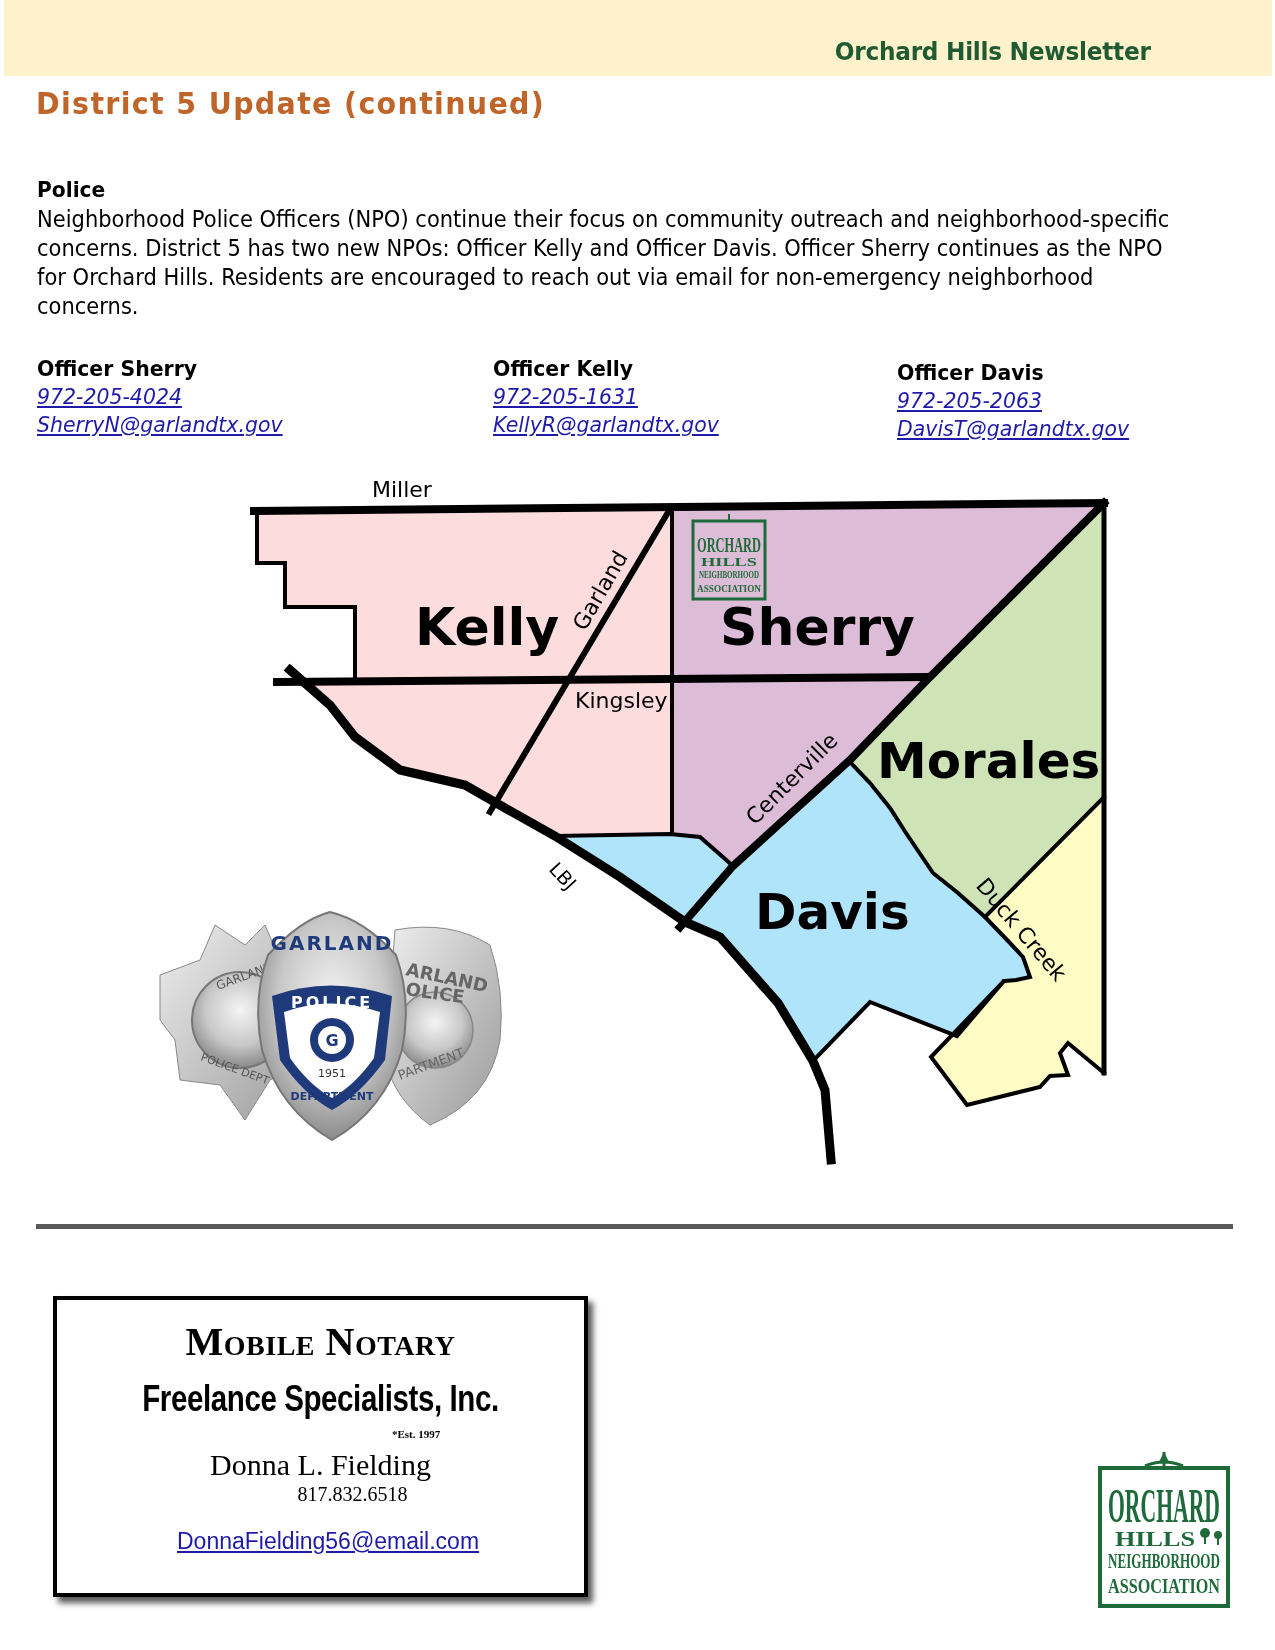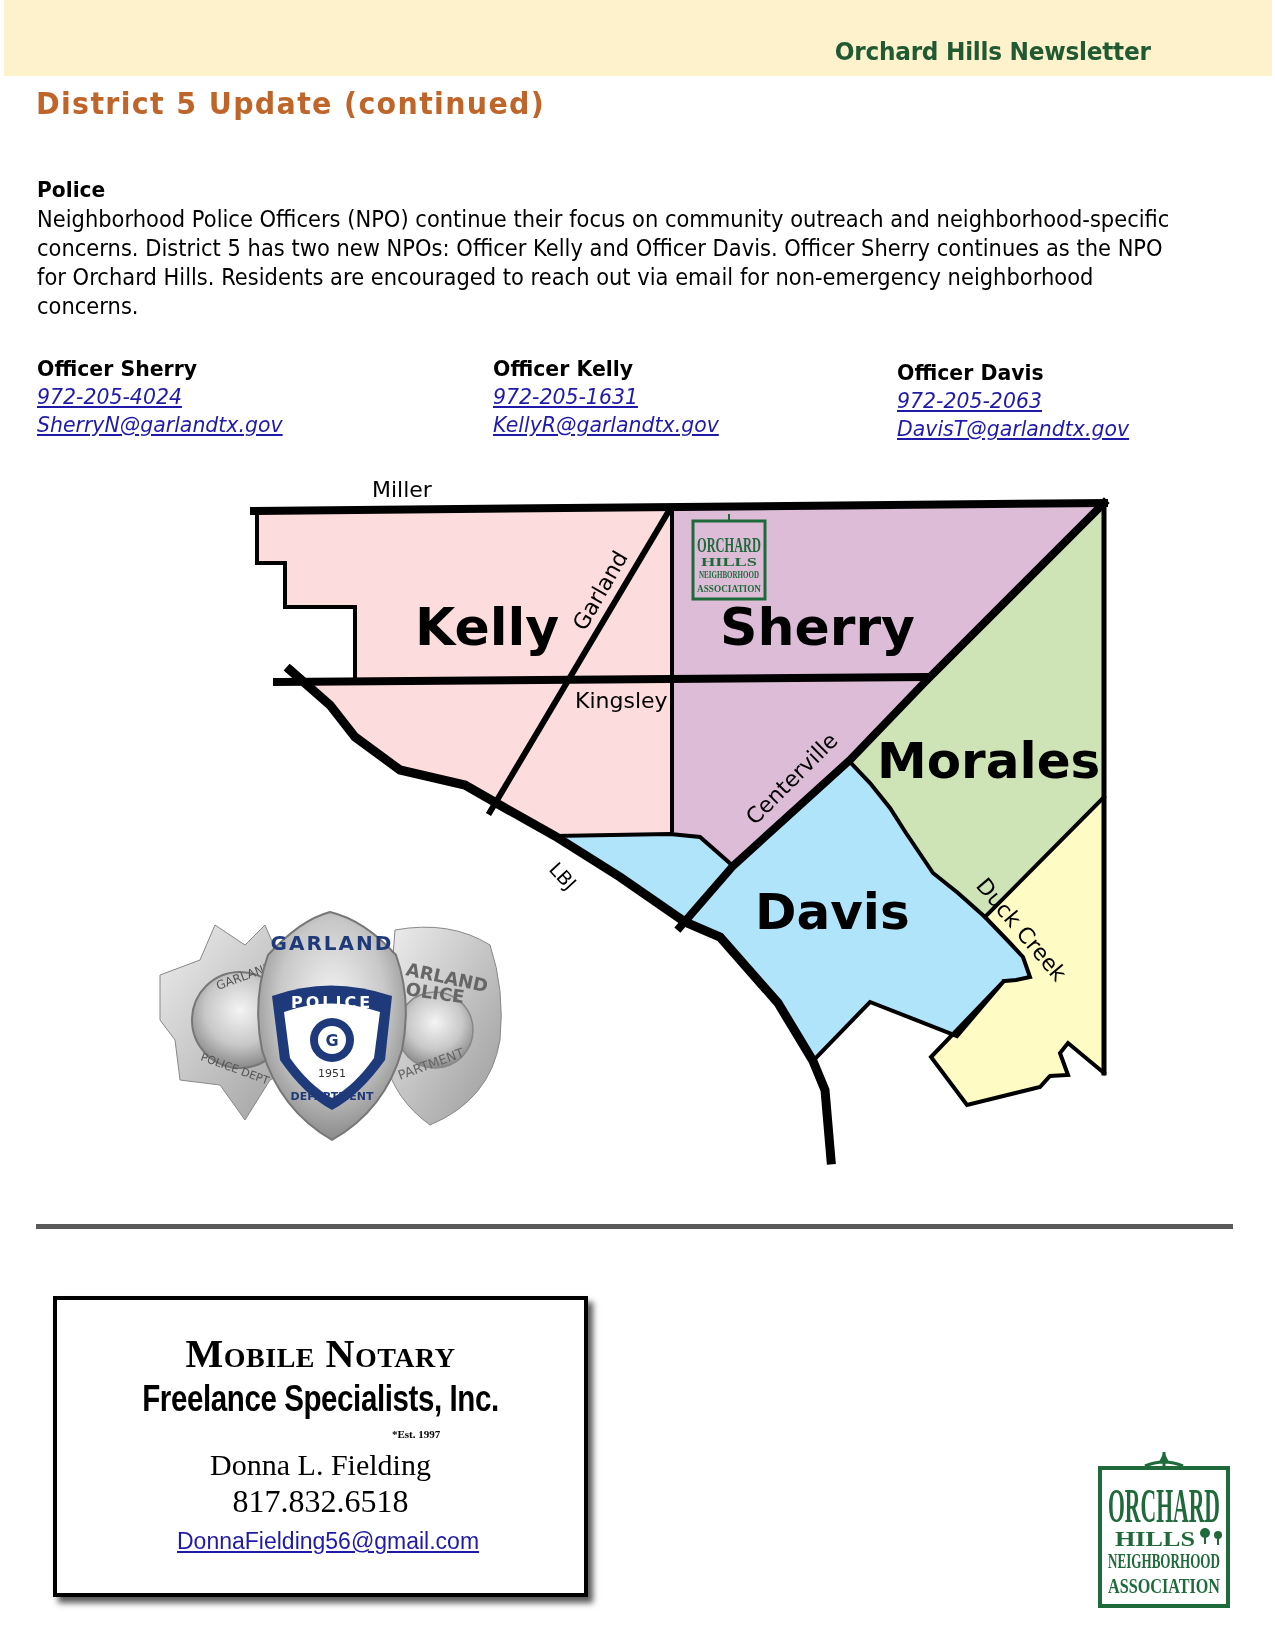--- a/index.html
+++ b/index.html
@@ -11,25 +11,25 @@
   .police-body { position:absolute; left:37px; top:205px; width:1230px; font-size:22.5px; line-height:29px; transform:scaleX(0.935); transform-origin:left top; }
   .contact { position:absolute; font-size:22px; line-height:28px; transform:scaleX(0.93); transform-origin:left top; }
   .contact .name { font-weight:bold; display:block; }
   .contact a { color:#1f1ba8; text-decoration:underline; font-style:italic; display:block; }
   #c-sherry { left:37px; top:355px; }
   #c-kelly { left:493px; top:355px; }
   #c-davis { left:897px; top:359px; }
   .map { position:absolute; left:0; top:0; }
   .divider { position:absolute; left:36px; top:1224px; width:1197px; height:5px; background:#595959; }
   .notary-card { position:absolute; left:53px; top:1296px; width:527px; height:293px; border:4px solid #000; background:#fff; box-shadow:5px 6px 6px rgba(0,0,0,0.65); }
-  .notary-title { position:absolute; left:0; width:100%; top:30px; text-align:center; font-family:"Liberation Serif", serif; font-weight:bold; font-size:40px; font-variant:small-caps; letter-spacing:0.5px; }
+  .notary-title { position:absolute; left:0; width:100%; top:18px; text-align:center; font-family:"Liberation Serif", serif; font-weight:bold; font-size:40px; font-variant:small-caps; letter-spacing:0.5px; }
   .notary-company { position:absolute; left:0; width:100%; top:78px; text-align:center; font-family:"Liberation Sans", sans-serif; font-weight:bold; font-size:36px; transform:scaleX(0.82); letter-spacing:-0.5px; }
   .notary-est { position:absolute; left:335px; top:128px; font-family:Liberation Serif, serif; font-weight:bold; font-size:11px; }
   .notary-name { position:absolute; left:0; width:100%; top:148px; text-align:center; font-family:"Liberation Serif", serif; font-size:30px; }
-  .notary-phone { position:absolute; left:0; width:100%; top:183px; text-align:center; font-family:"Liberation Serif", serif; font-size:32px; }
+  .notary-phone { position:absolute; left:0; width:100%; top:183px; text-align:center; font-family:"Liberation Serif", serif; font-size:20px;padding-left:32px; }
   .notary-email { position:absolute; left:120px; top:228px; font-family:"Liberation Sans", sans-serif; font-size:23px; color:#1f1ba8; text-decoration:underline; }
 </style>
 </head>
 <body>
 
 <div class="header-band"></div>
 <div class="newsletter-title">Orchard Hills Newsletter</div>
 <div class="section-title">District 5 Update (continued)</div>
 
 <div class="police-heading">Police</div>
@@ -149,21 +149,21 @@
 </svg>
 
 <div class="divider"></div>
 
 <div class="notary-card">
   <div class="notary-title">Mobile Notary</div>
   <div class="notary-company">Freelance Specialists, Inc.</div>
   <div class="notary-est">*Est. 1997</div>
   <div class="notary-name">Donna L. Fielding</div>
   <div class="notary-phone">817.832.6518</div>
-  <a class="notary-email">DonnaFielding56@gmail.com</a>
+  <a class="notary-email">DonnaFielding56@email.com</a>
 </div>
 
 <svg style="position:absolute;left:1097px;top:1450px;" width="135" height="160" viewBox="0 0 135 160">
   <g>
     <path d="M67,2 L67,18 M48,16 Q67,8 86,16" stroke="#1f6a3a" stroke-width="3" fill="none"></path>
     <path d="M62,12 L67,2 L72,12 Z" fill="#1f6a3a"></path>
   </g>
   <rect x="3" y="18" width="128" height="138" fill="none" stroke="#1f6a3a" stroke-width="4"></rect>
   <g fill="#1f6a3a" font-family="Liberation Serif, serif" font-weight="bold" text-anchor="middle">
     <text x="67" y="72" font-size="48" textLength="112" lengthAdjust="spacingAndGlyphs">ORCHARD</text>

